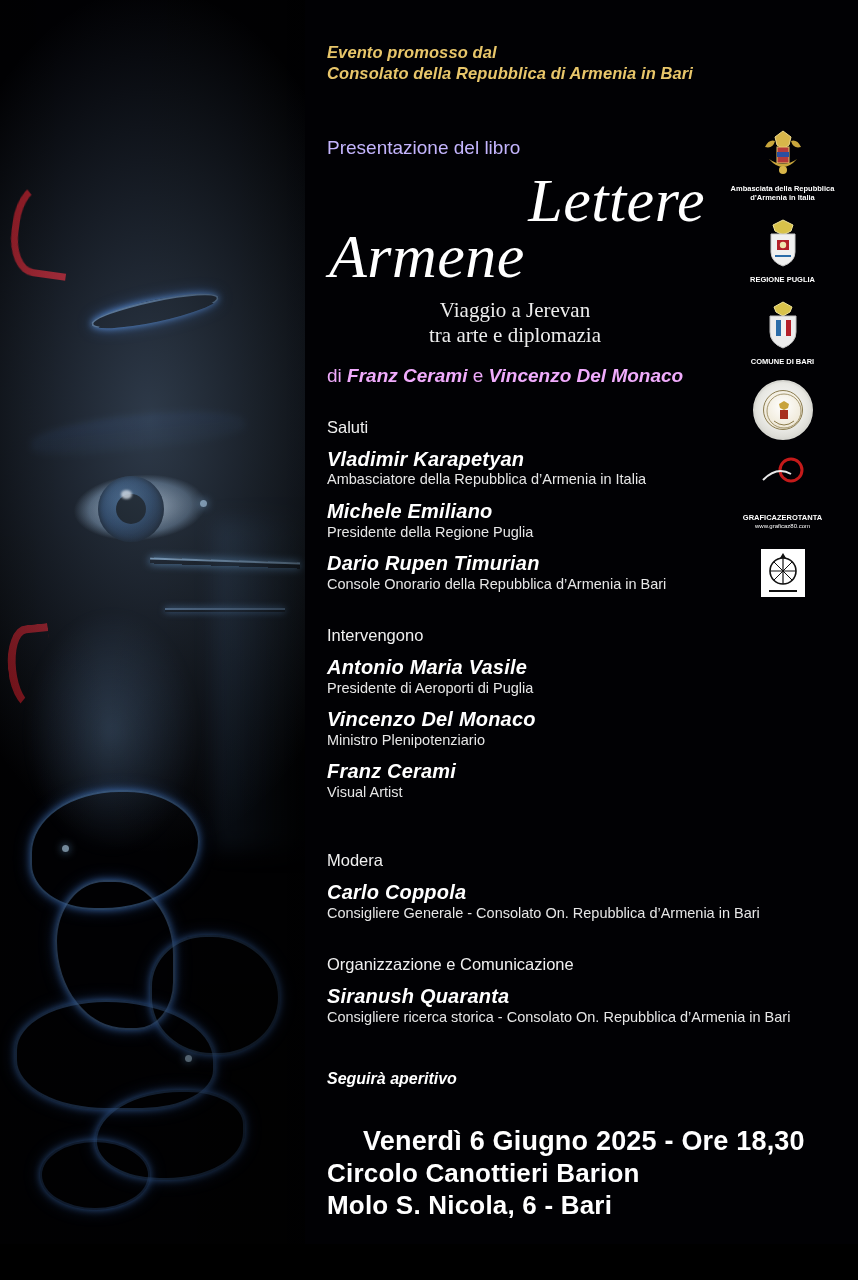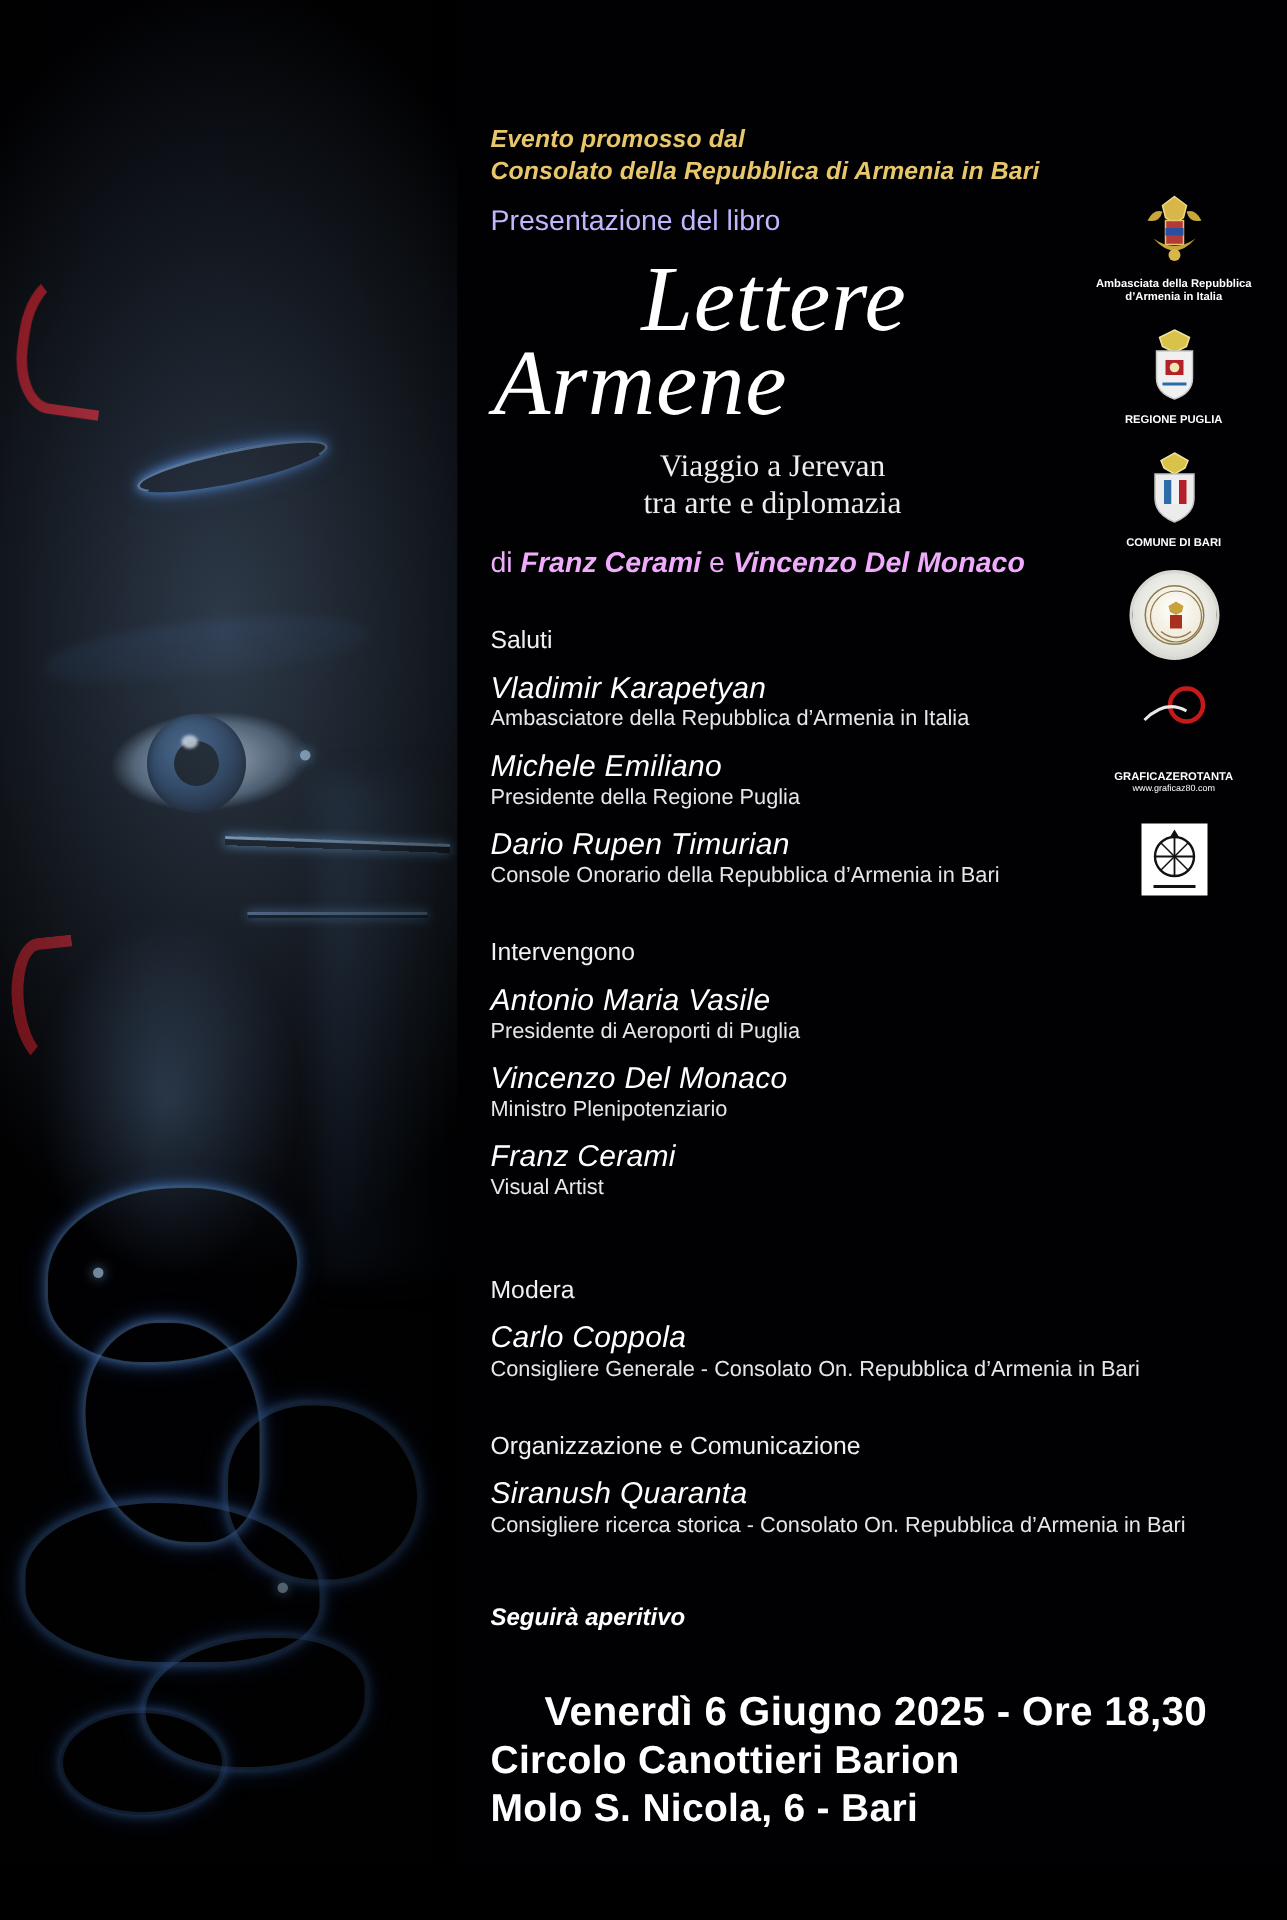--- a/index.html
+++ b/index.html
@@ -133,39 +133,38 @@
     width: 553px; height: 1280px;
     color: #ffffff;
   }
 
   .promoter {
     position: absolute; left: 22px; top: 42px;
     color: #e8c66a;
     font-weight: bold; font-style: italic;
     font-size: 16.5px; line-height: 21px;
     letter-spacing: 0.1px;
-    margin-top: 41px;
   }
 
   .presentation-label {
     position: absolute; left: 22px; top: 137px;
     font-size: 19px; color: #c4b5fd; font-weight: 300;
   }
 
   .book-title {
     position: absolute; left: 22px; top: 172px;
     width: 400px;
     font-family: "Liberation Serif", serif;
     font-style: italic;
     color: #ffffff;
     font-size: 62px;
     line-height: 56px;
     letter-spacing: 0.5px;
   }
-  .book-title .l1 { display: block; text-align: center; padding-right: 22px; }
+  .book-title .l1 { display: block; text-align: right; padding-right: 22px; }
   .book-title .l2 { display: block; text-align: left; padding-left: 2px; }
 
   .subtitle {
     position: absolute; left: 60px; top: 298px;
     font-family: "Liberation Serif", serif;
     font-size: 21px; line-height: 25px;
     color: #ededed;
     text-align: center; width: 300px;
   }
 
@@ -174,21 +173,21 @@
     font-size: 19px; color: #f0abfc;
   }
   .authors .nm { font-style: italic; font-weight: bold; }
 
   .section-label {
     position: absolute; left: 22px;
     font-size: 16.5px; color: #f0f0f0; font-weight: 300;
   }
   .person-name {
     position: absolute; left: 22px;
-    font-size: 20px; font-style: italic; font-weight: normal;
+    font-size: 20px; font-style: italic; font-weight: bold;
     color: #ffffff; letter-spacing: 0.2px;
   }
   .person-role {
     position: absolute; left: 22px;
     font-size: 14.5px; color: #e6e6e6; font-weight: 300;
   }
 
   .followup {
     position: absolute; left: 22px; top: 1070px;
     font-size: 16px; font-style: italic; font-weight: bold; color: #fff;

